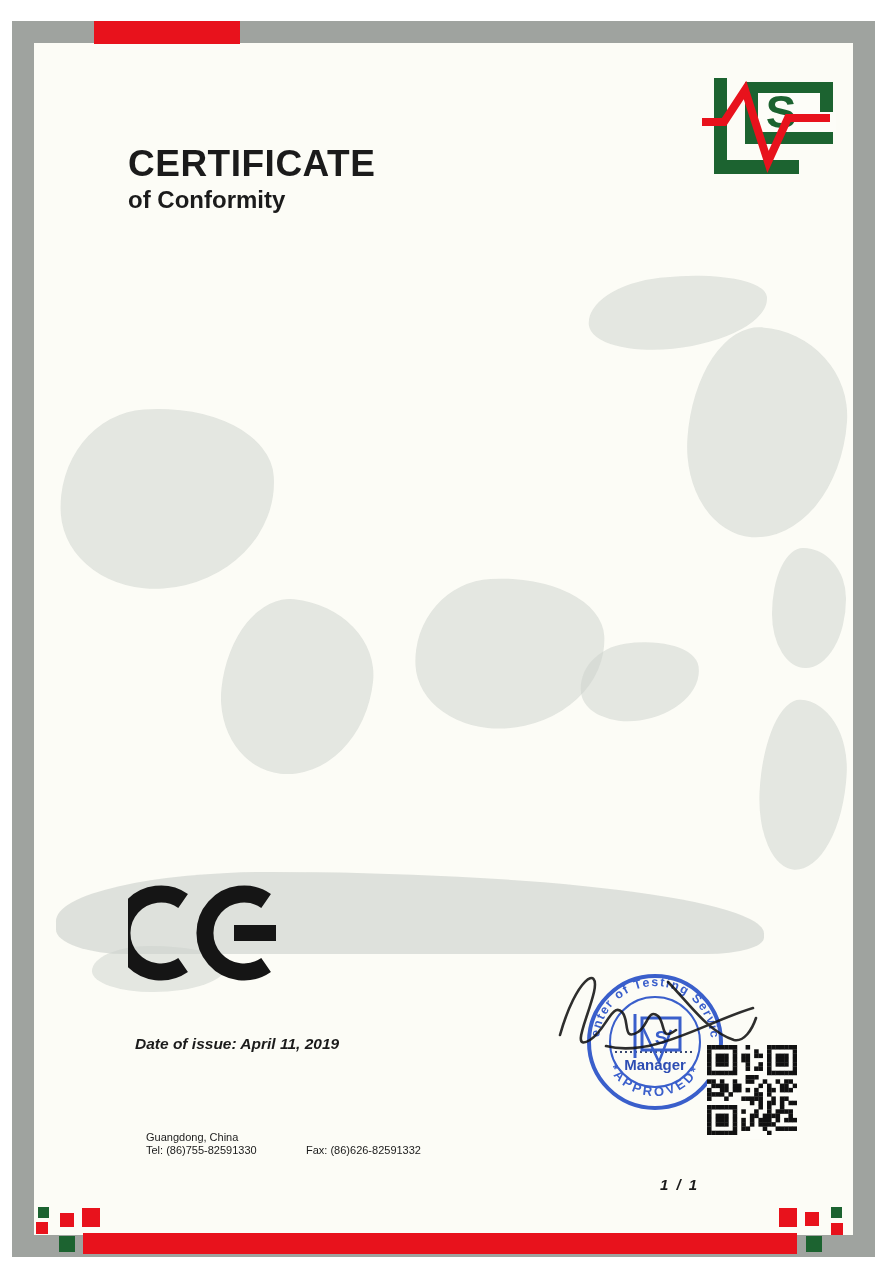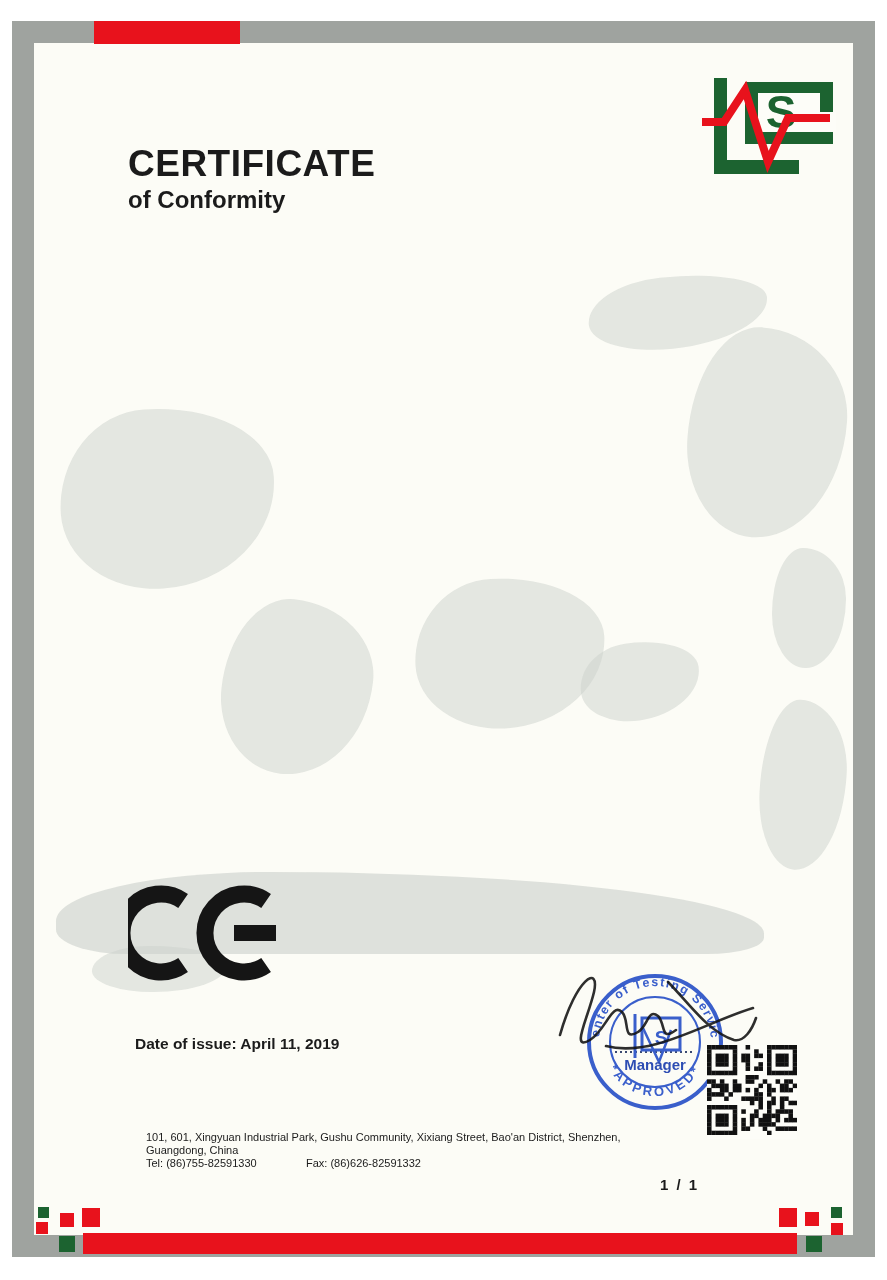--- a/index.html
+++ b/index.html
@@ -20,21 +20,21 @@
   .title-sub{font-size:24px;font-weight:700;margin-top:4px;}
   .field-row{position:absolute;display:flex;font-size:15px;font-weight:700;line-height:21px;}
   .field-label{width:127px;flex:0 0 127px;}
   .field-colon{width:23px;flex:0 0 23px;text-align:left;}
   .field-value{width:505px;}
   .para{position:absolute;left:133px;width:662px;font-size:15px;line-height:21px;margin:0;}
   .bold{font-weight:700;}
   .footer-block{position:absolute;left:146px;top:1131px;font-size:11px;line-height:13px;}
   .footer-cols{display:flex;}
   .footer-cols .c1{width:160px;}
-  .page-num{position:absolute;left:660px;top:1176px;font-size:15px;font-weight:700;letter-spacing:2px;}
+  .page-num{position:absolute;left:660px;top:1176px;font-size:15px;font-weight:700;letter-spacing:2px;font-style:italic;}
   .qr-wrap{position:absolute;left:707px;top:1045px;z-index:6;background:#fdfdf8;}
   .qr-caption-zh{position:absolute;left:668px;top:1136px;width:170px;text-align:center;
                  font-size:13px;font-weight:700;}
   .qr-caption-en{position:absolute;left:650px;top:1152px;width:210px;text-align:center;
                  font-size:13px;font-weight:700;}
   svg text{font-family:"Liberation Sans",sans-serif;}
 </style>
 </head>
 <body>
 
@@ -122,21 +122,21 @@
   <p class="para" style="top:857px;">Other relevant Directives have to be observed.</p>
 
   <div class="content" style="left:128px;top:884px;">
     <svg width="160" height="100" viewBox="0 0 160 100">
       <path d="M 55.1 16.9 A 39 39 0 1 0 55.1 81.1" fill="none" stroke="#151515" stroke-width="17"></path>
       <path d="M 138.1 16.9 A 39 39 0 1 0 138.1 81.1" fill="none" stroke="#151515" stroke-width="17"></path>
       <line x1="106" y1="49" x2="148" y2="49" stroke="#151515" stroke-width="16"></line>
     </svg>
   </div>
 
-  <div class="content bold" style="left:135px;top:1035px;font-size:15.5px;">Date of issue: April 11, 2019</div>
+  <div class="content bold" style="left:135px;top:1035px;font-size:15.5px;font-style:italic;">Date of issue: April 11, 2019</div>
 
   <div class="content" style="left:575px;top:962px;">
     <svg width="160" height="160" viewBox="0 0 160 160" style="opacity:.92;">
       <defs>
         <path id="arcTop" d="M 24 80 A 56 56 0 0 1 136 80"></path>
         <path id="arcBot" d="M 28 82 A 52 52 0 0 0 132 82"></path>
       </defs>
       <circle cx="80" cy="80" r="66" fill="none" stroke="#2a52c8" stroke-width="4"></circle>
       <circle cx="80" cy="80" r="45" fill="none" stroke="#2a52c8" stroke-width="2"></circle>
       <text font-size="12.5" font-weight="700" fill="#2a52c8" letter-spacing="1.5">
@@ -379,21 +379,20 @@
         <rect x="12.86" y="85.71" width="4.54" height="4.54"></rect>
         <rect x="17.14" y="85.71" width="4.54" height="4.54"></rect>
         <rect x="21.43" y="85.71" width="4.54" height="4.54"></rect>
         <rect x="25.71" y="85.71" width="4.54" height="4.54"></rect>
       </svg>
   </div>
   <div class="qr-caption-zh">扫码查询真伪</div>
   <div class="qr-caption-en">Scan,Query authenticity</div>
 
   <div class="footer-block content">
-    <div>101, 601, Xingyuan Industrial Park, Gushu Community, Xixiang Street, Bao'an District, Shenzhen,</div>
     <div>Guangdong, China</div>
     <div class="footer-cols">
       <span class="c1">Tel: (86)755-82591330</span>
       <span>Fax: (86)626-82591332</span>
     </div>
   </div>
 
   <div class="page-num content">1 / 1</div>
 
 </div>

